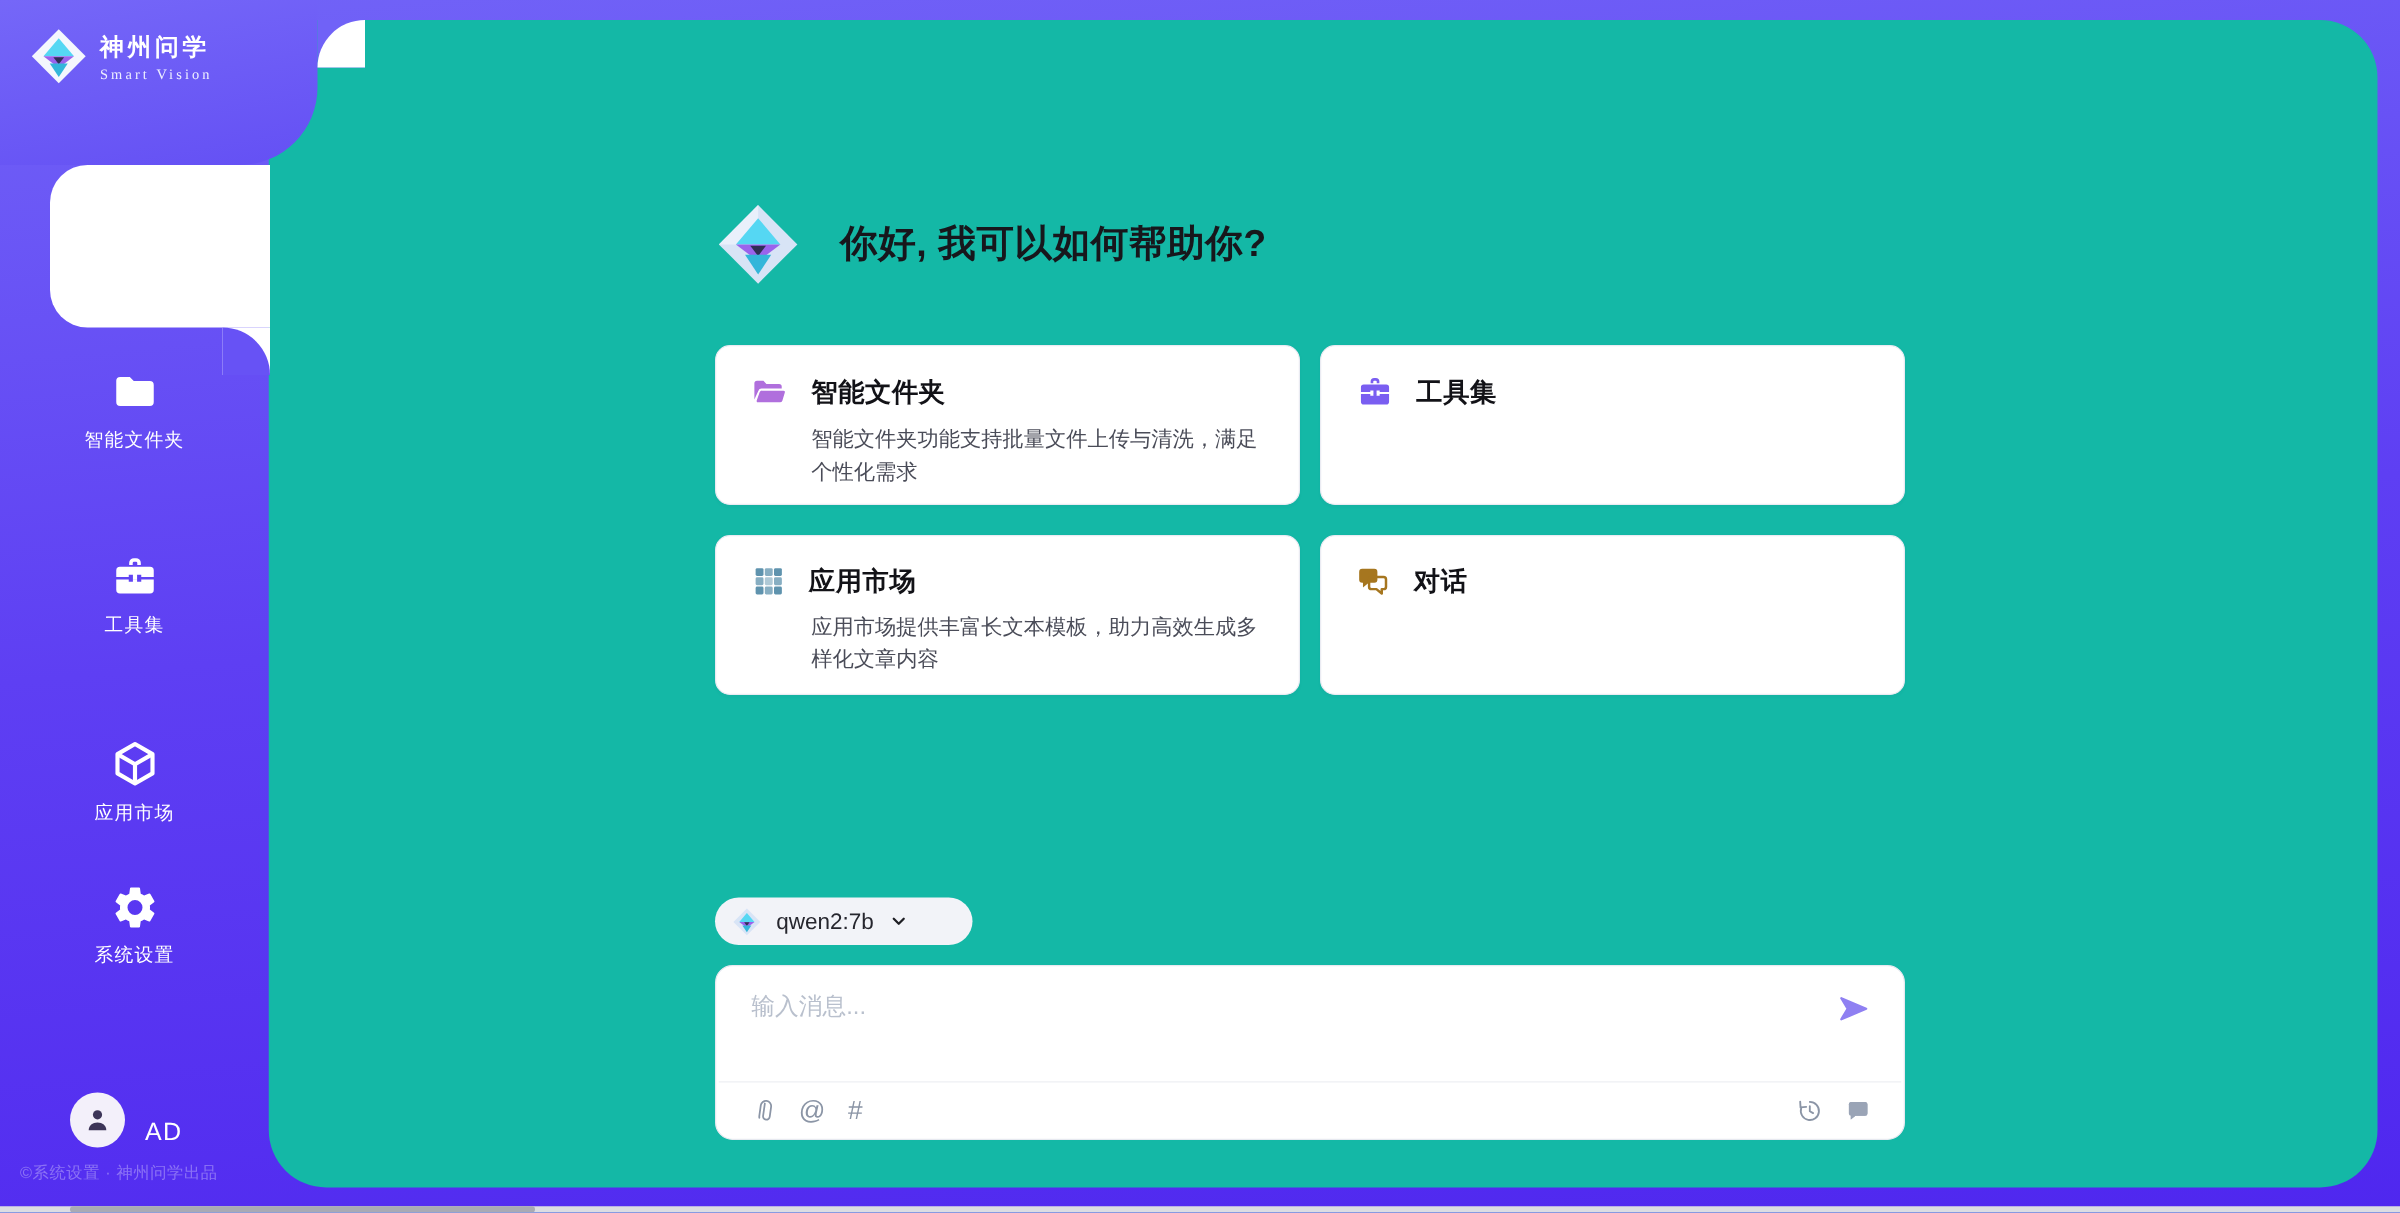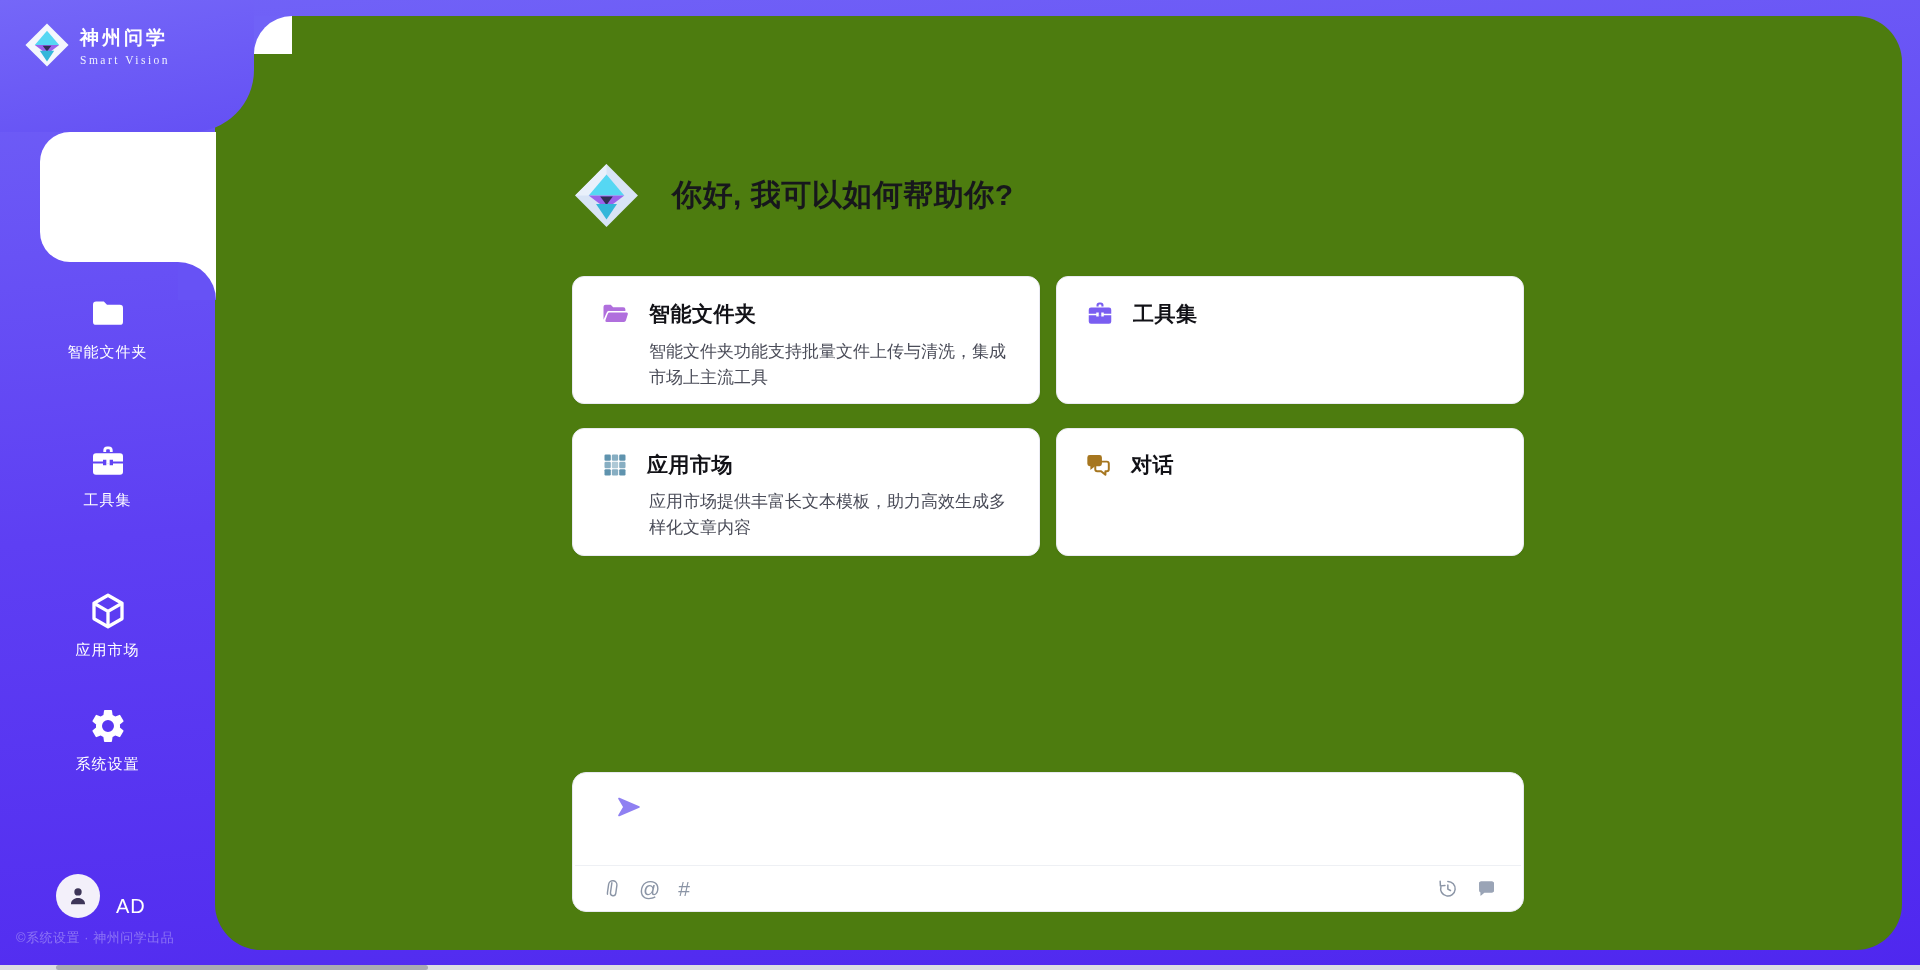--- a/index.html
+++ b/index.html
@@ -6,21 +6,21 @@
   html,body { width:1920px; height:970px; overflow:hidden; }
   body {
     position:relative;
     font-family:"Liberation Sans","DejaVu Sans",sans-serif;
     background:linear-gradient(175deg,#7163f7 0%,#5e3ff3 48%,#4f27ef 100%);
   }
 
   
   .main-panel{
     position:absolute; left:215px; top:16px; right:18px; bottom:20px;
-    background:#4d7c0f; border-radius:10px 46px 46px 46px; z-index:1;
+    background:#14b8a6; border-radius:10px 46px 46px 46px; z-index:1;
   }
 
   
   .sidebar{ position:absolute; left:0; top:0; width:215px; height:100%; z-index:2; }
 
   .logo-block{
     position:absolute; left:0; top:0; width:254px; height:132px;
     background:linear-gradient(170deg,#7567f8 0%,#6450f4 100%);
     border-bottom-right-radius:62px; z-index:2;
   }
@@ -123,21 +123,21 @@
     <div class="card">
       <div class="card-head">
         <span style="color: rgb(176, 111, 221);">
           <svg width="30" height="30" viewBox="0 0 24 24" fill="currentColor">
             <path d="M2 6.2A1.7 1.7 0 0 1 3.7 4.5h4.1l1.9 2h8.1A1.7 1.7 0 0 1 19.5 8.2v1.3H6.6a2.2 2.2 0 0 0-2.1 1.5L2 16.5V6.2z"></path>
             <path d="M6.9 10.8h13.6a1 1 0 0 1 .95 1.3l-1.55 5.1a1.6 1.6 0 0 1-1.53 1.1H4.5a1 1 0 0 1-.96-1.3l1.83-5.1a1.6 1.6 0 0 1 1.53-1.1z"></path>
           </svg>
         </span>
         <span class="card-title">智能文件夹</span>
       </div>
-      <p class="card-desc">智能文件夹功能支持批量文件上传与清洗，集成市场上主流工具</p>
+      <p class="card-desc">智能文件夹功能支持批量文件上传与清洗，满足个性化需求</p>
     </div>
 
     <div class="card">
       <div class="card-head">
         <span style="color: rgb(122, 94, 241);">
           <svg width="30" height="30" viewBox="0 0 24 24" fill="currentColor">
             <path d="M9.2 6V5a2.3 2.3 0 0 1 2.3-2.3h1A2.3 2.3 0 0 1 14.8 5v1h-1.7V5a.6.6 0 0 0-.6-.6h-1a.6.6 0 0 0-.6.6v1H9.2z"></path>
             <path d="M3 8.6A1.8 1.8 0 0 1 4.8 6.8h14.4A1.8 1.8 0 0 1 21 8.6v3.1H15v-1h-2v2.4h-2v-2.4H9v1H3V8.6z"></path>
             <path d="M3 12.9h6v1.1h2v-1.1h2v1.1h2v-1.1h6v5A1.8 1.8 0 0 1 19.2 19.7H4.8A1.8 1.8 0 0 1 3 17.9v-5z"></path>
           </svg>
@@ -172,23 +172,41 @@
           <svg width="28" height="28" viewBox="0 0 24 24">
             <path fill="currentColor" d="M2 5.6A2.1 2.1 0 0 1 4.1 3.5h8.3a2.1 2.1 0 0 1 2.1 2.1v5.3a2.1 2.1 0 0 1-2.1 2.1H8.6L4.6 16.2v-3.2h-.5A2.1 2.1 0 0 1 2 10.9V5.6z"></path>
             <path fill="none" stroke="currentColor" stroke-width="1.7" stroke-linejoin="round" d="M10.5 9.1h8.2a1.7 1.7 0 0 1 1.7 1.7v4.9a1.7 1.7 0 0 1-1.7 1.7h-1.2v3l-3.7-3h-3.3a1.7 1.7 0 0 1-1.7-1.7v-4.9a1.7 1.7 0 0 1 1.7-1.7z"></path>
           </svg>
         </span>
         <span class="card-title">对话</span>
       </div>
     </div>
   </div>
 
+  <div class="model-pill">
+    <span>
+      <svg width="23" height="23" viewBox="0 0 64 64">
+        <path d="M32 2 62 32 32 62 2 32Z" fill="#d8e4f6"></path>
+        <path d="M32 12 49 32 15 32Z" fill="#55d7f3"></path>
+        <path d="M15 32 49 32 32 45Z" fill="#9a63ec"></path>
+        <path d="M26 33 38 33 32 41Z" fill="#2f2f55"></path>
+        <path d="M22 40 42 40 32 55Z" fill="#33b6da"></path>
+      </svg>
+    </span>
+    <span class="model-name">qwen2:7b</span>
+    <span>
+      <svg width="16" height="16" viewBox="0 0 16 16" fill="none" stroke="#1e1e24" stroke-width="1.8" stroke-linecap="round" stroke-linejoin="round">
+        <polyline points="4,6 8,10 12,6"></polyline>
+      </svg>
+    </span>
+  </div>
 
   <div class="composer">
     <div class="composer-top">
+      <input class="composer-input" type="text" placeholder="输入消息..." style="">
       <span class="send-btn" style="color: rgb(143, 128, 242);">
         <svg width="28" height="28" viewBox="0 0 24 24">
           <path d="M3.5 4.8 20.5 12 3.5 19.2 7.8 12 3.5 4.8z" fill="currentColor" stroke="currentColor" stroke-width="1.6" stroke-linejoin="round"></path>
         </svg>
       </span>
     </div>
     <div class="composer-bottom">
       <div class="tools">
         <span class="tool">
           <svg width="20" height="22" viewBox="0 0 24 24" fill="none" stroke="#8b95a6" stroke-width="1.7" stroke-linecap="round">

